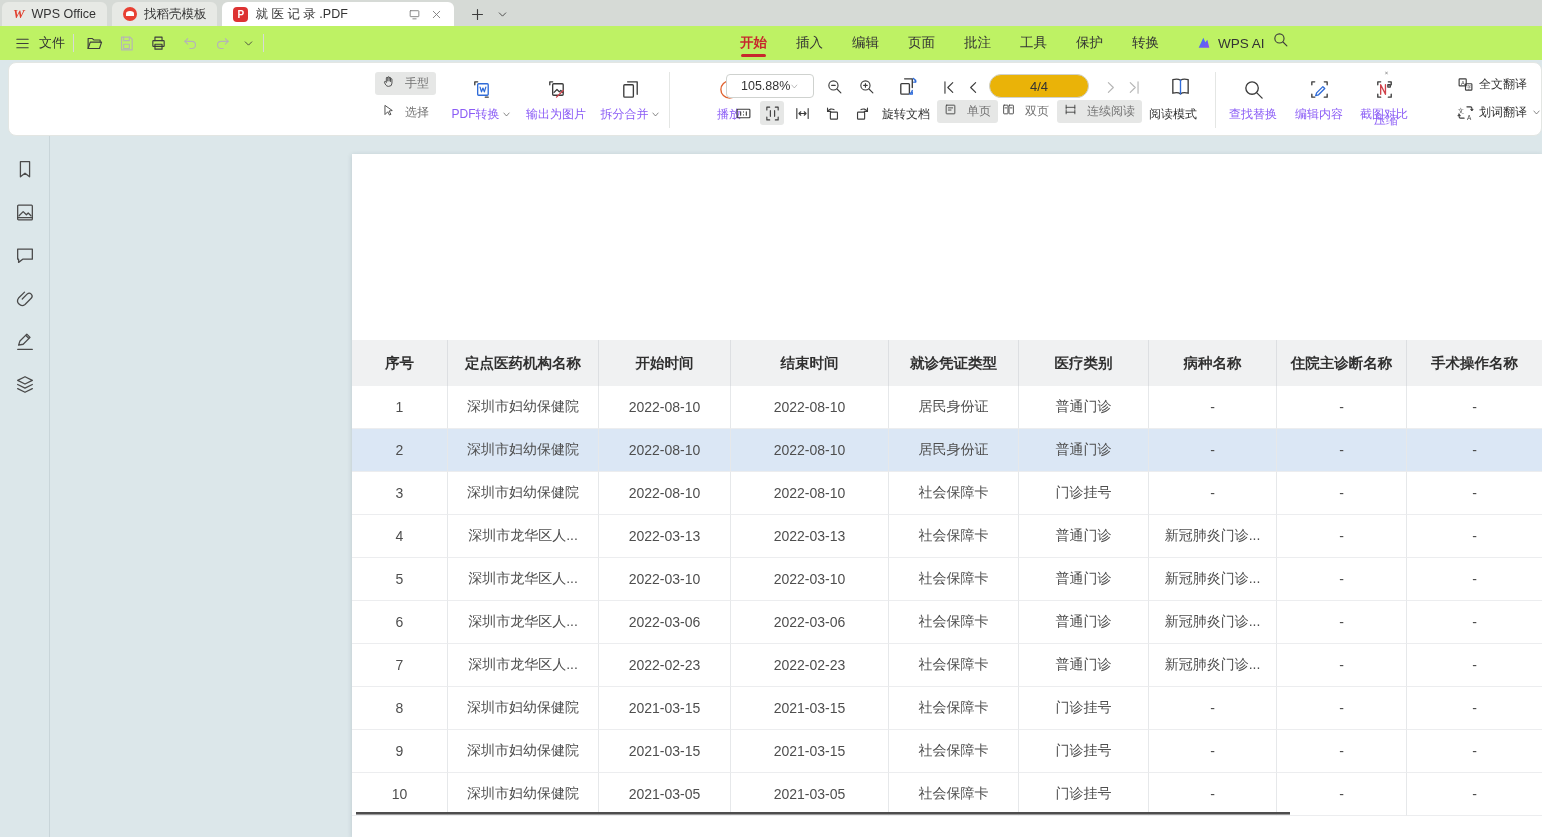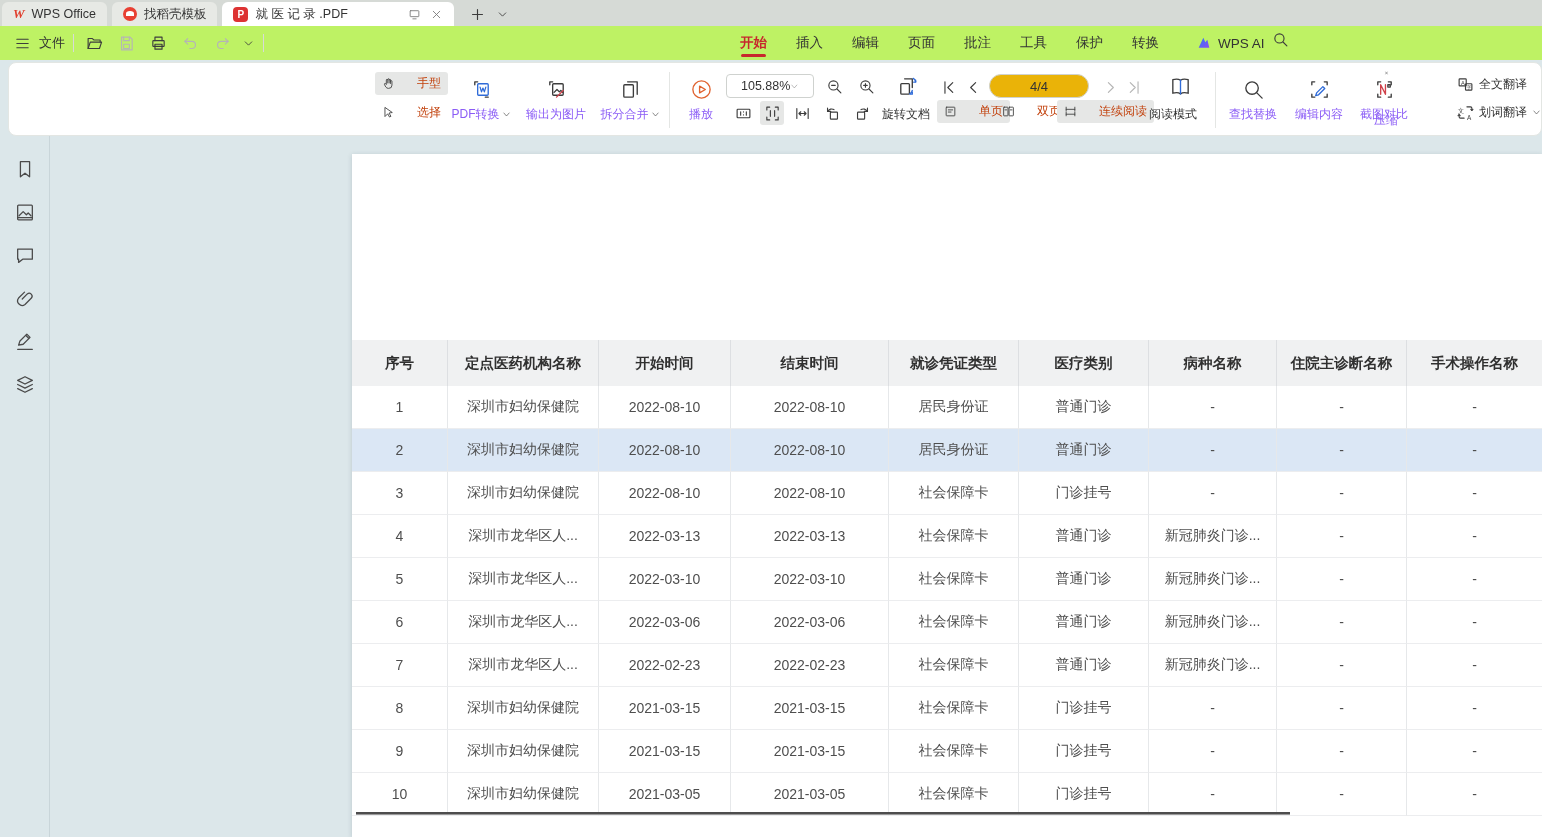--- a/index.html
+++ b/index.html
@@ -26,21 +26,21 @@
   .vdiv{width:1px;background:#d8dad8;height:18px;}
   .qicon{display:flex;align-items:center;justify-content:center;width:24px;height:24px;border-radius:3px;}
   .menus{position:absolute;left:740px;top:0;height:34px;display:flex;align-items:stretch;gap:29px;font-size:13.5px;}
   .menu-item{position:relative;display:flex;align-items:center;cursor:default;}
   .menu-item.active{color:#c7282d;font-weight:bold;}
   .menu-item.active::after{content:"";position:absolute;left:1px;right:1px;bottom:3px;height:3px;border-radius:2px;background:#c7282d;}
   .ai-group{position:absolute;left:1196px;top:0;height:34px;display:flex;align-items:center;gap:6px;font-size:13.5px;}
   .searchbtn{position:absolute;left:1272px;top:5px;}
   
   .panel{position:absolute;left:8px;top:62px;right:0;height:74px;background:#fff;border:1px solid #e3e6e3;border-radius:8px;}
-  .chip{position:absolute;display:flex;align-items:center;gap:22px;font-size:12px;color:#c2410c;padding:3px 7px;border-radius:3px;white-space:nowrap;}
+  .chip{position:absolute;display:flex;gap:10px;font-size:12px;color:#737373;padding:3px 7px;border-radius:3px;white-space:nowrap;}
   .chip.sel{background:#e6e7e6;}
   .bigbtn{position:absolute;top:8px;height:58px;display:flex;flex-direction:column;align-items:center;justify-content:center;gap:5px;font-size:12px;color:#8b5cf6;white-space:nowrap;}
   .bigbtn .lbl{display:flex;align-items:center;gap:2px;}
   .pdiv{position:absolute;top:9px;height:56px;width:1px;background:#e4e6e4;}
   .zoombox{position:absolute;display:flex;align-items:center;justify-content:space-between;border:1px solid #cfd2cf;border-radius:4px;padding:0 14px;font-size:12.5px;height:24px;background:#fff;}
   .pagebox{position:absolute;display:flex;align-items:center;justify-content:center;border:1px solid #cfd2cf;border-radius:12px;font-size:13px;height:24px;background:#eab308;}
   .icbtn{position:absolute;display:flex;align-items:center;justify-content:center;border-radius:3px;width:24px;height:24px;}
   .icbtn.sel{background:#e6e7e6;}
   .plainlbl{position:absolute;font-size:12px;color:#333;white-space:nowrap;}
   .hrow{position:absolute;display:flex;align-items:center;gap:5px;font-size:12px;white-space:nowrap;}
@@ -217,21 +217,21 @@
       </svg>
     <span class="lbl">
         <span>拆分合并</span>
       <svg class="ic" style="width:9px;height:9px" viewBox="0 0 24 24">
           <path d="M5 8l7 8 7-8"></path>
         </svg>
       </span>
   </div>
   <div class="pdiv" style="left:660px;"></div>
 
-  <div class="bigbtn" style="left:664px;width:56px;">
+  <div class="bigbtn" style="left:692px;width:56px;">
     <svg class="ic big orange" viewBox="0 0 24 24">
         <circle cx="12" cy="12" r="9"></circle>
         <path d="M10 8.5L16 12l-6 3.5z"></path>
       </svg>
     <span class="lbl">
         <span>播放</span>
       </span>
   </div>
 
   <div class="zoombox" style="left:717px;top:11px;width:88px;">

